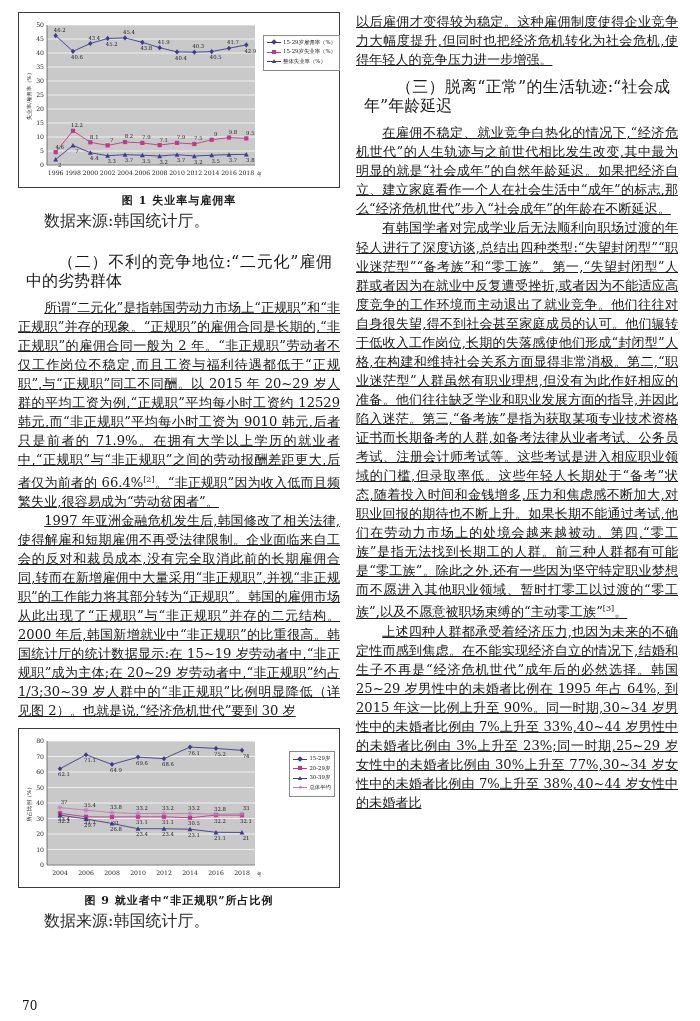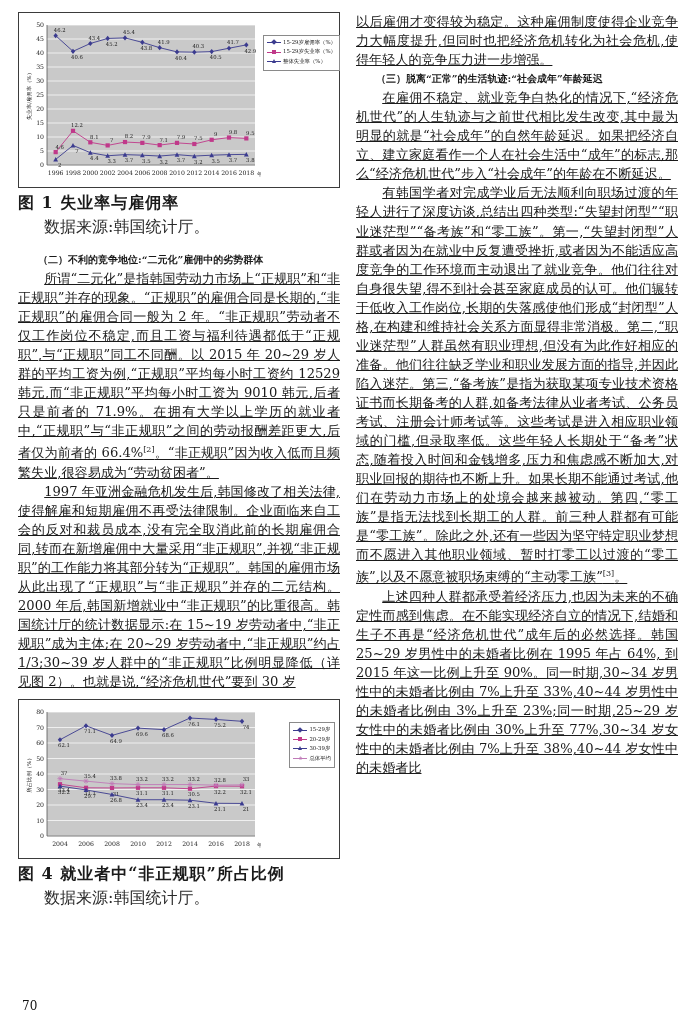--- a/index.html
+++ b/index.html
@@ -37,40 +37,41 @@
     font-size: 13.1px;
     line-height: 19.05px;
     text-align: justify;
     text-justify: inter-ideograph;
     letter-spacing: 0px;
     font-family: "DejaVu Serif", "Liberation Serif", serif;
     text-decoration: underline;
   }
   p.body.indent { text-indent: 2em; }
   p.heading {
-    margin: 0;
-    font-size: 10px;
+    margin: 8px;
+    font-size: 16px;
     line-height: 19.05px;
-    font-weight: bold;
+    font-weight: normal;
     text-indent: 2em;
     text-align: justify;
     text-justify: inter-ideograph;
   }
   sup { font-size: 8px; vertical-align: super; }
 
   
   .figure { margin: 0 0 2px 0; }
   .fig-box {
     border: 1px solid #3b3b3b;
     background: #ffffff;
     padding: 4px 4px 2px 4px;
     box-sizing: border-box;
   }
   .fig-caption {
-    font-size: 16px;
+    text-align: center;
+    font-size: 11px;
     font-weight: bold;
     margin-top: 5px;
     letter-spacing: 1px;
     font-family: "DejaVu Serif", "Liberation Serif", serif;
   }
   .fig-source {
     font-size: 16px;
     margin-top: 3px;
     margin-left: 26px;
     font-family: "DejaVu Serif", "Liberation Serif", serif;
@@ -431,21 +432,21 @@
                 <div class="legend-row">
                   <span class="legend-mark">
                     <i style="background: rgb(192, 122, 184);"></i>
                     <b style="background: transparent; color: rgb(192, 122, 184); font-size: 5px; line-height: 4px;">✳</b>
                   </span>
                   <span class="legend-label">总体平均</span>
                 </div>
               </div>
           </div>
         </div>
-        <div class="fig-caption">图 4   就业者中“非正规职”所占比例</div>
+        <div class="fig-caption">图 9   就业者中“非正规职”所占比例</div>
         <div class="fig-source">数据来源:韩国统计厅。</div>
       </div>
 
     </div>
 
     <div class="col">
       <p class="body">以后雇佣才变得较为稳定。这种雇佣制度使得企业竞争力大幅度提升,但同时也把经济危机转化为社会危机,使得年轻人的竞争压力进一步增强。</p>
       <p class="heading">（三）脱离“正常”的生活轨迹:“社会成年”年龄延迟</p>
       <p class="body indent">在雇佣不稳定、就业竞争白热化的情况下,“经济危机世代”的人生轨迹与之前世代相比发生改变,其中最为明显的就是“社会成年”的自然年龄延迟。如果把经济自立、建立家庭看作一个人在社会生活中“成年”的标志,那么“经济危机世代”步入“社会成年”的年龄在不断延迟。</p>
       <p class="body indent"><span>有韩国学者对完成学业后无法顺利向职场过渡的年轻人进行了深度访谈,总结出四种类型:“失望封闭型”“职业迷茫型”“备考族”和“零工族”。第一,“失望封闭型”人群或者因为在就业中反复遭受挫折,或者因为不能适应高度竞争的工作环境而主动退出了就业竞争。他们往往对自身很失望,得不到社会甚至家庭成员的认可。他们辗转于低收入工作岗位,长期的失落感使他们形成“封闭型”人格,在构建和维持社会关系方面显得非常消极。第二,“职业迷茫型”人群虽然有职业理想,但没有为此作好相应的准备。他们往往缺乏学业和职业发展方面的指导,并因此陷入迷茫。第三,“备考族”是指为获取某项专业技术资格证书而长期备考的人群,如备考法律从业者考试、公务员考试、注册会计师考试等。这些考试是进入相应职业领域的门槛,但录取率低。这些年轻人长期处于“备考”状态,随着投入时间和金钱增多,压力和焦虑感不断加大,对职业回报的期待也不断上升。如果长期不能通过考试,他们在劳动力市场上的处境会越来越被动。第四,“零工族”是指无法找到长期工的人群。前三种人群都有可能是“零工族”。除此之外,还有一些因为坚守特定职业梦想而不愿进入其他职业领域、暂时打零工以过渡的“零工族”,以及不愿意被职场束缚的“主动零工族”</span><sup>[3]</sup><span>。</span></p>

